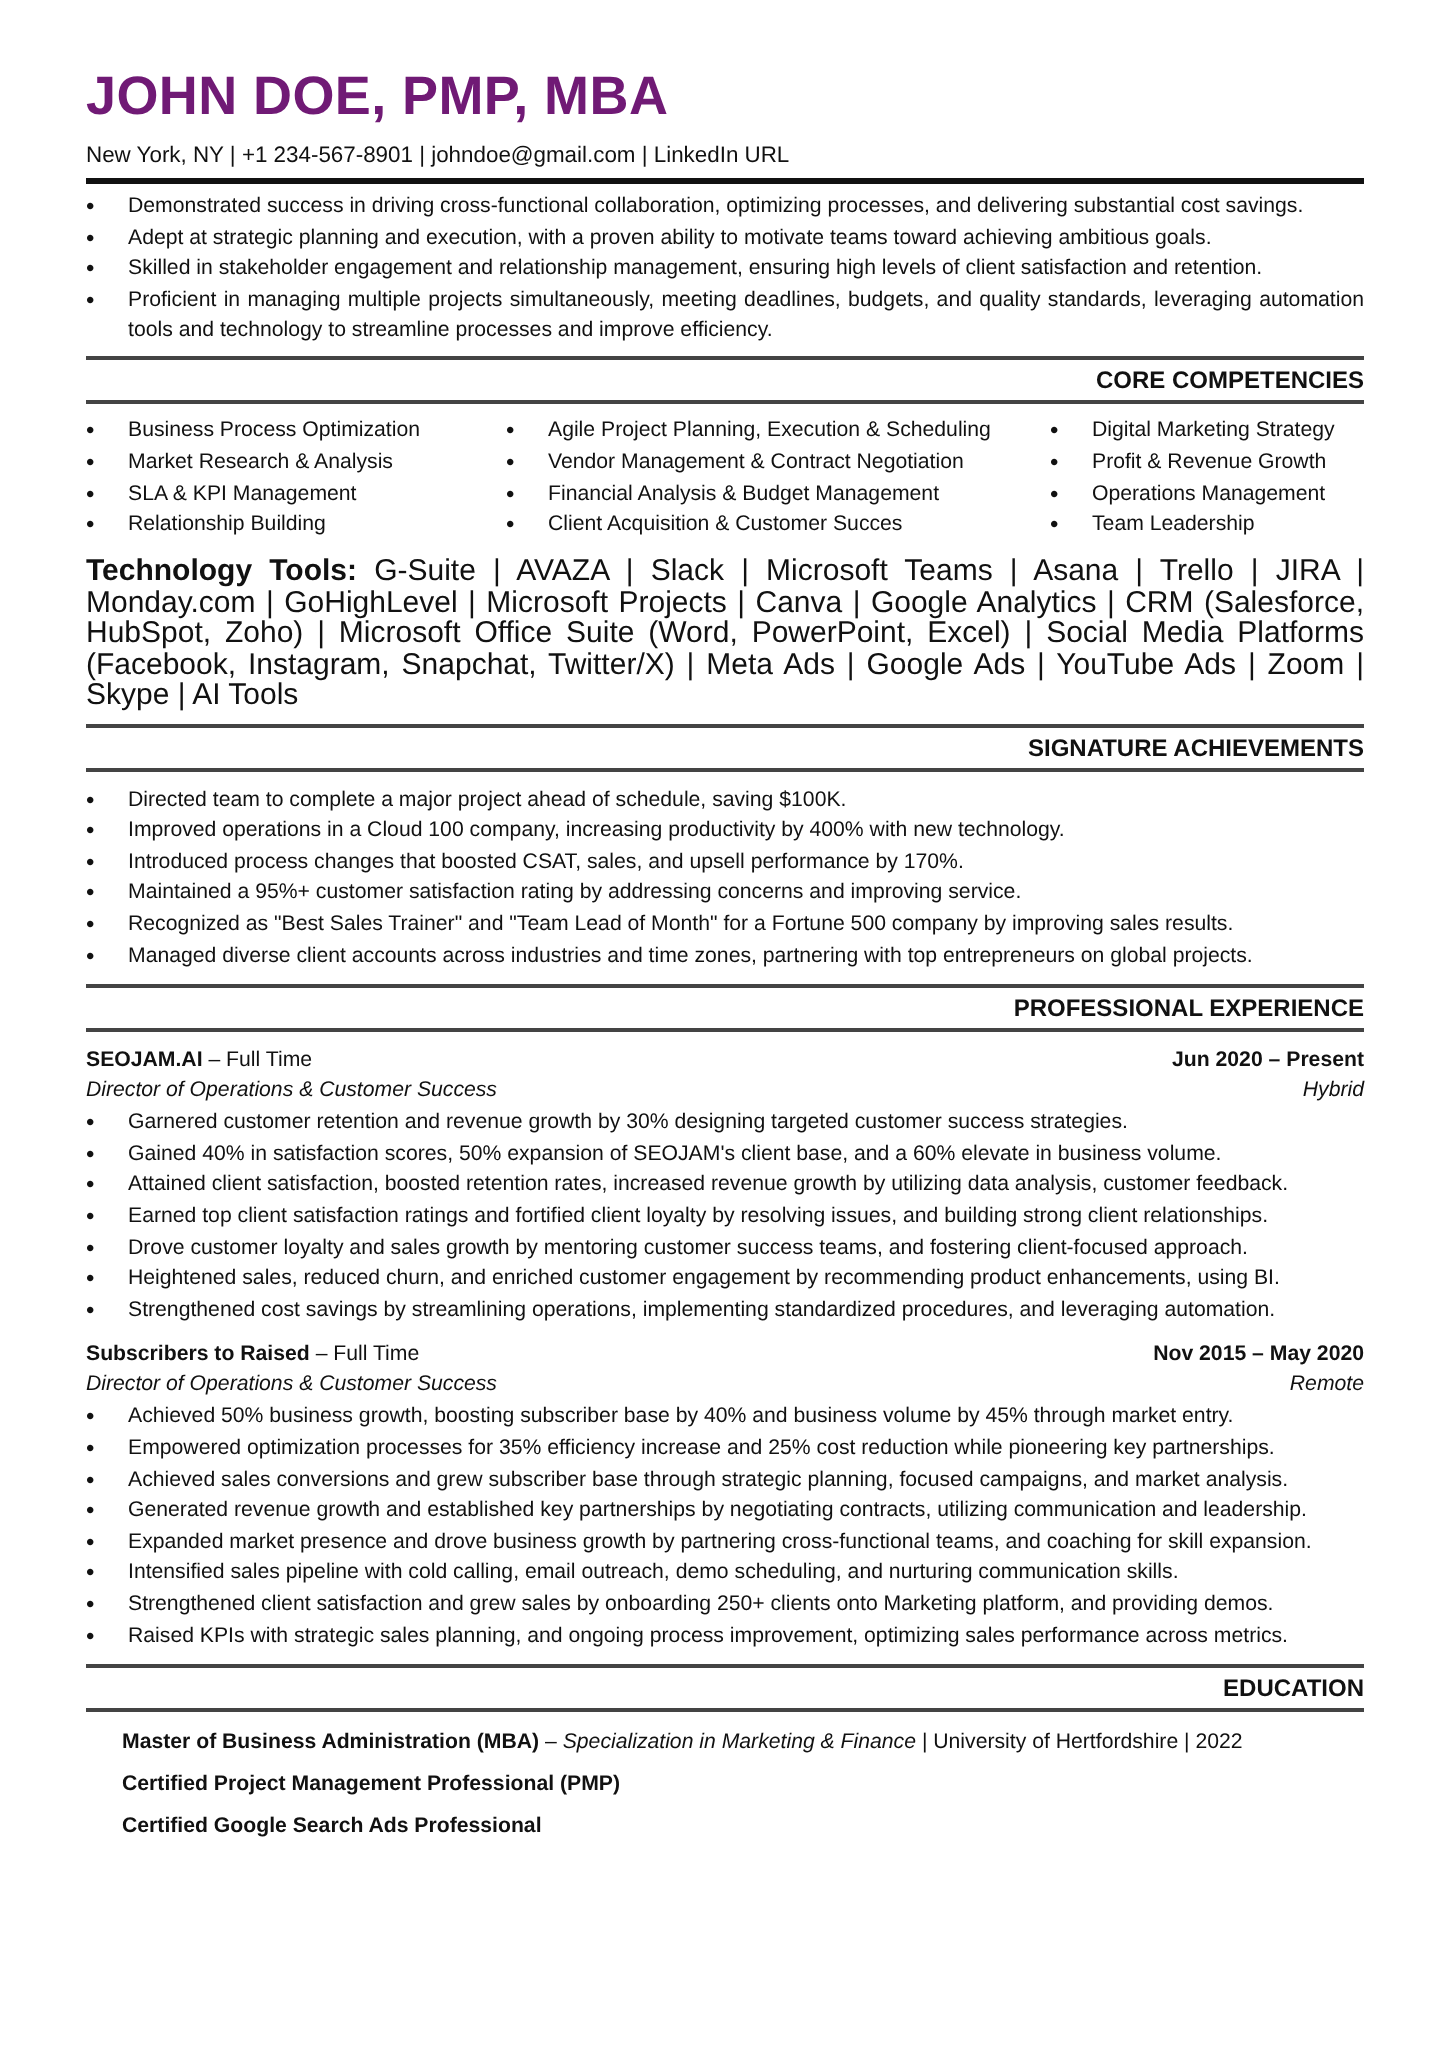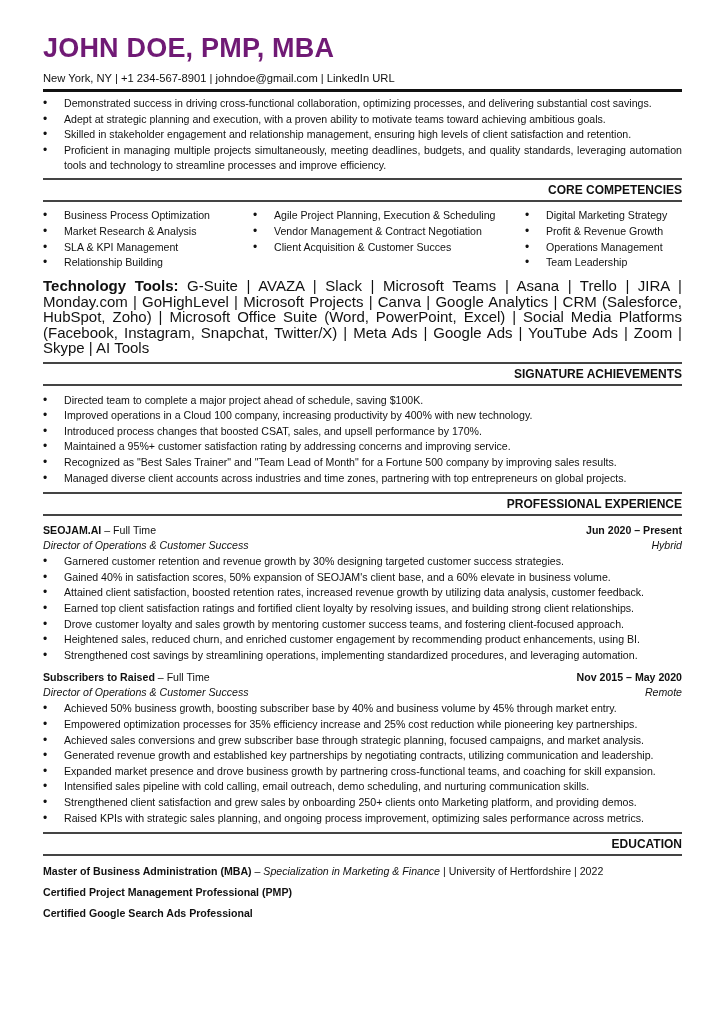--- a/index.html
+++ b/index.html
@@ -23,21 +23,21 @@
   .competencies .col li { position: relative; padding-left: 21px; font-size: 10.6px; line-height: 15.8px; white-space: nowrap; }
   .competencies .col li::before { content: "\2022"; position: absolute; left: 0; top: 0; font-size: 12px; }
   .tools { font-size: 15px; line-height: 15.5px; margin-top: 7px; text-align: justify; }
   .tools b { font-weight: bold; }
   .job { margin-top: 7px; }
   .job-row { display: flex; justify-content: space-between; font-size: 10.6px; line-height: 15px; }
   .job-row .company { font-weight: bold; }
   .job-row .dates { font-weight: bold; }
   .job-row.sub { font-style: italic; }
   .edu-line { font-size: 10.6px; line-height: 14px; margin-top: 7px; }
-  .edu-line b { font-weight: bold; }
+  .edu-line b { font-weight: bold; margin-left: 18px; }
   .edu-line i { font-style: italic; }
 </style>
 </head>
 <body>
 
 <div class="page">
 
   <h1 class="name">JOHN DOE, PMP, MBA</h1>
   <div class="contact">New York, NY | +1 234-567-8901 | johndoe@gmail.com | LinkedIn URL</div>
   <div class="rule-thick"></div>
@@ -61,20 +61,21 @@
         <li>Business Process Optimization</li>
         <li>Market Research &amp; Analysis</li>
         <li>SLA &amp; KPI Management</li>
         <li>Relationship Building</li>
       </ul>
     </div>
     <div class="col" style="width:272px">
       <ul>
         <li>Agile Project Planning, Execution &amp; Scheduling</li>
         <li>Vendor Management &amp; Contract Negotiation</li>
+        <li>Financial Analysis &amp; Budget Management</li>
         <li>Client Acquisition &amp; Customer Succes</li>
       </ul>
     </div>
     <div class="col">
       <ul>
         <li>Digital Marketing Strategy</li>
         <li>Profit &amp; Revenue Growth</li>
         <li>Operations Management</li>
         <li>Team Leadership</li>
       </ul>

